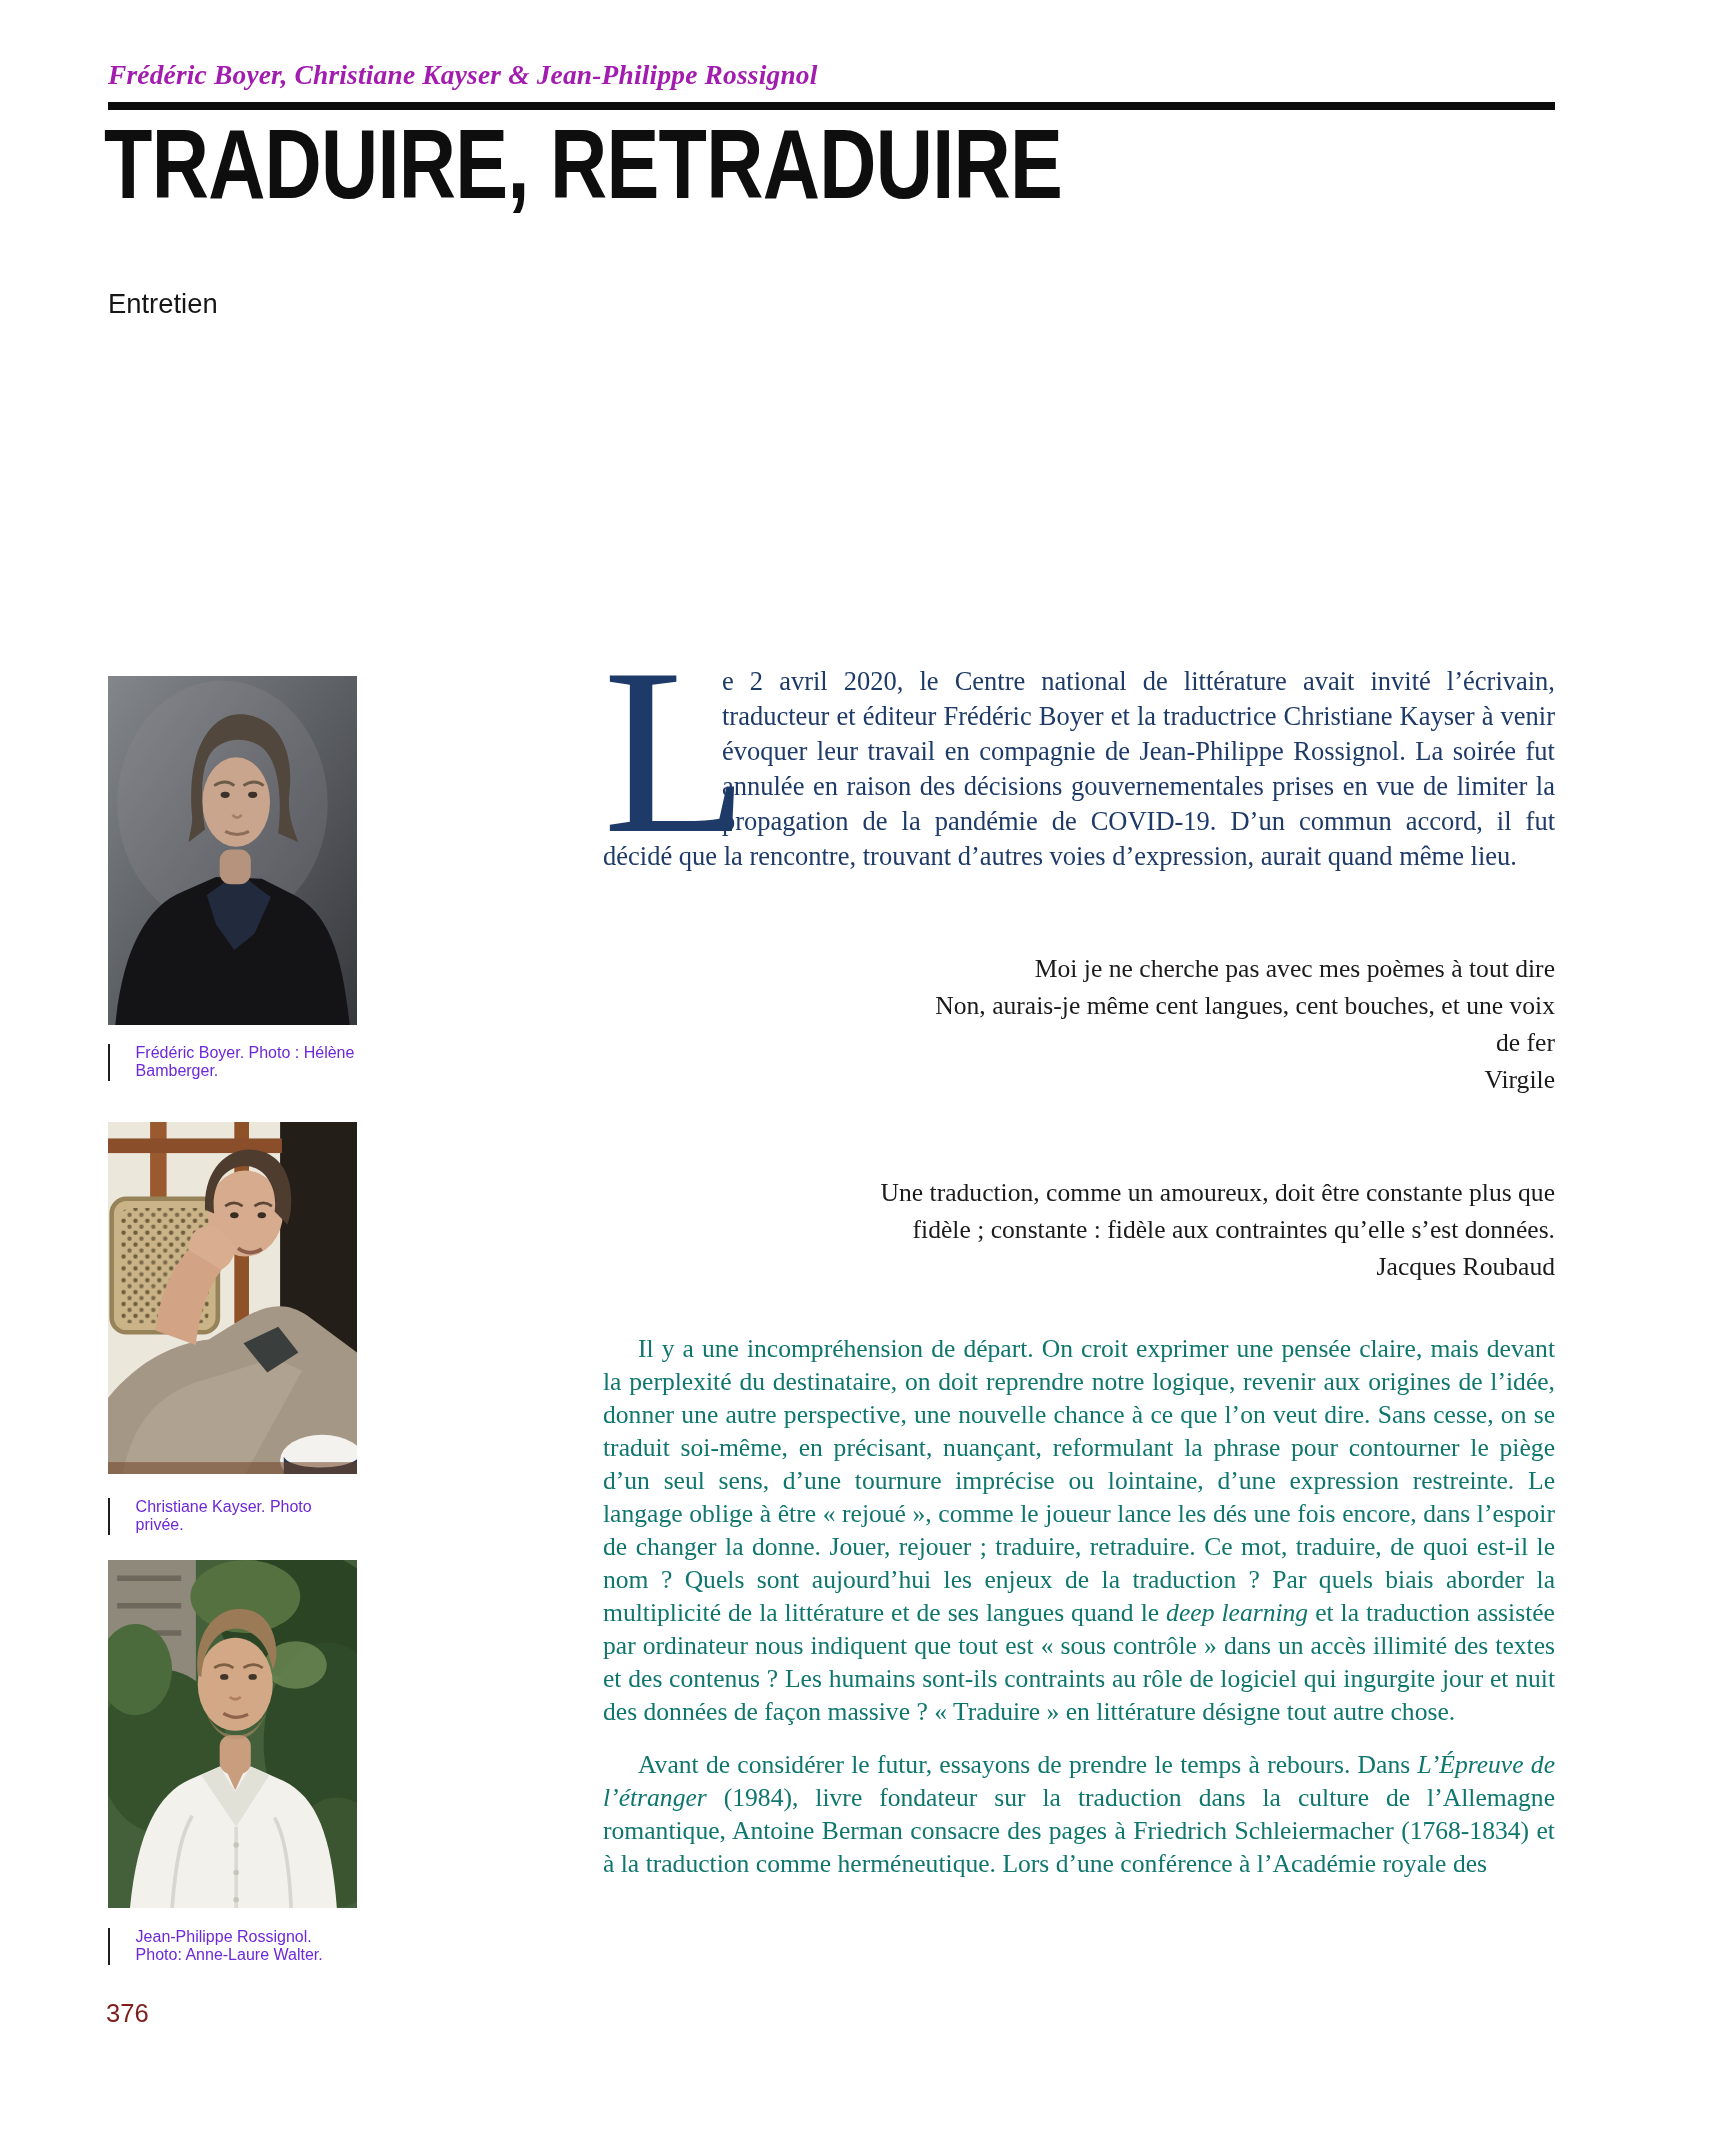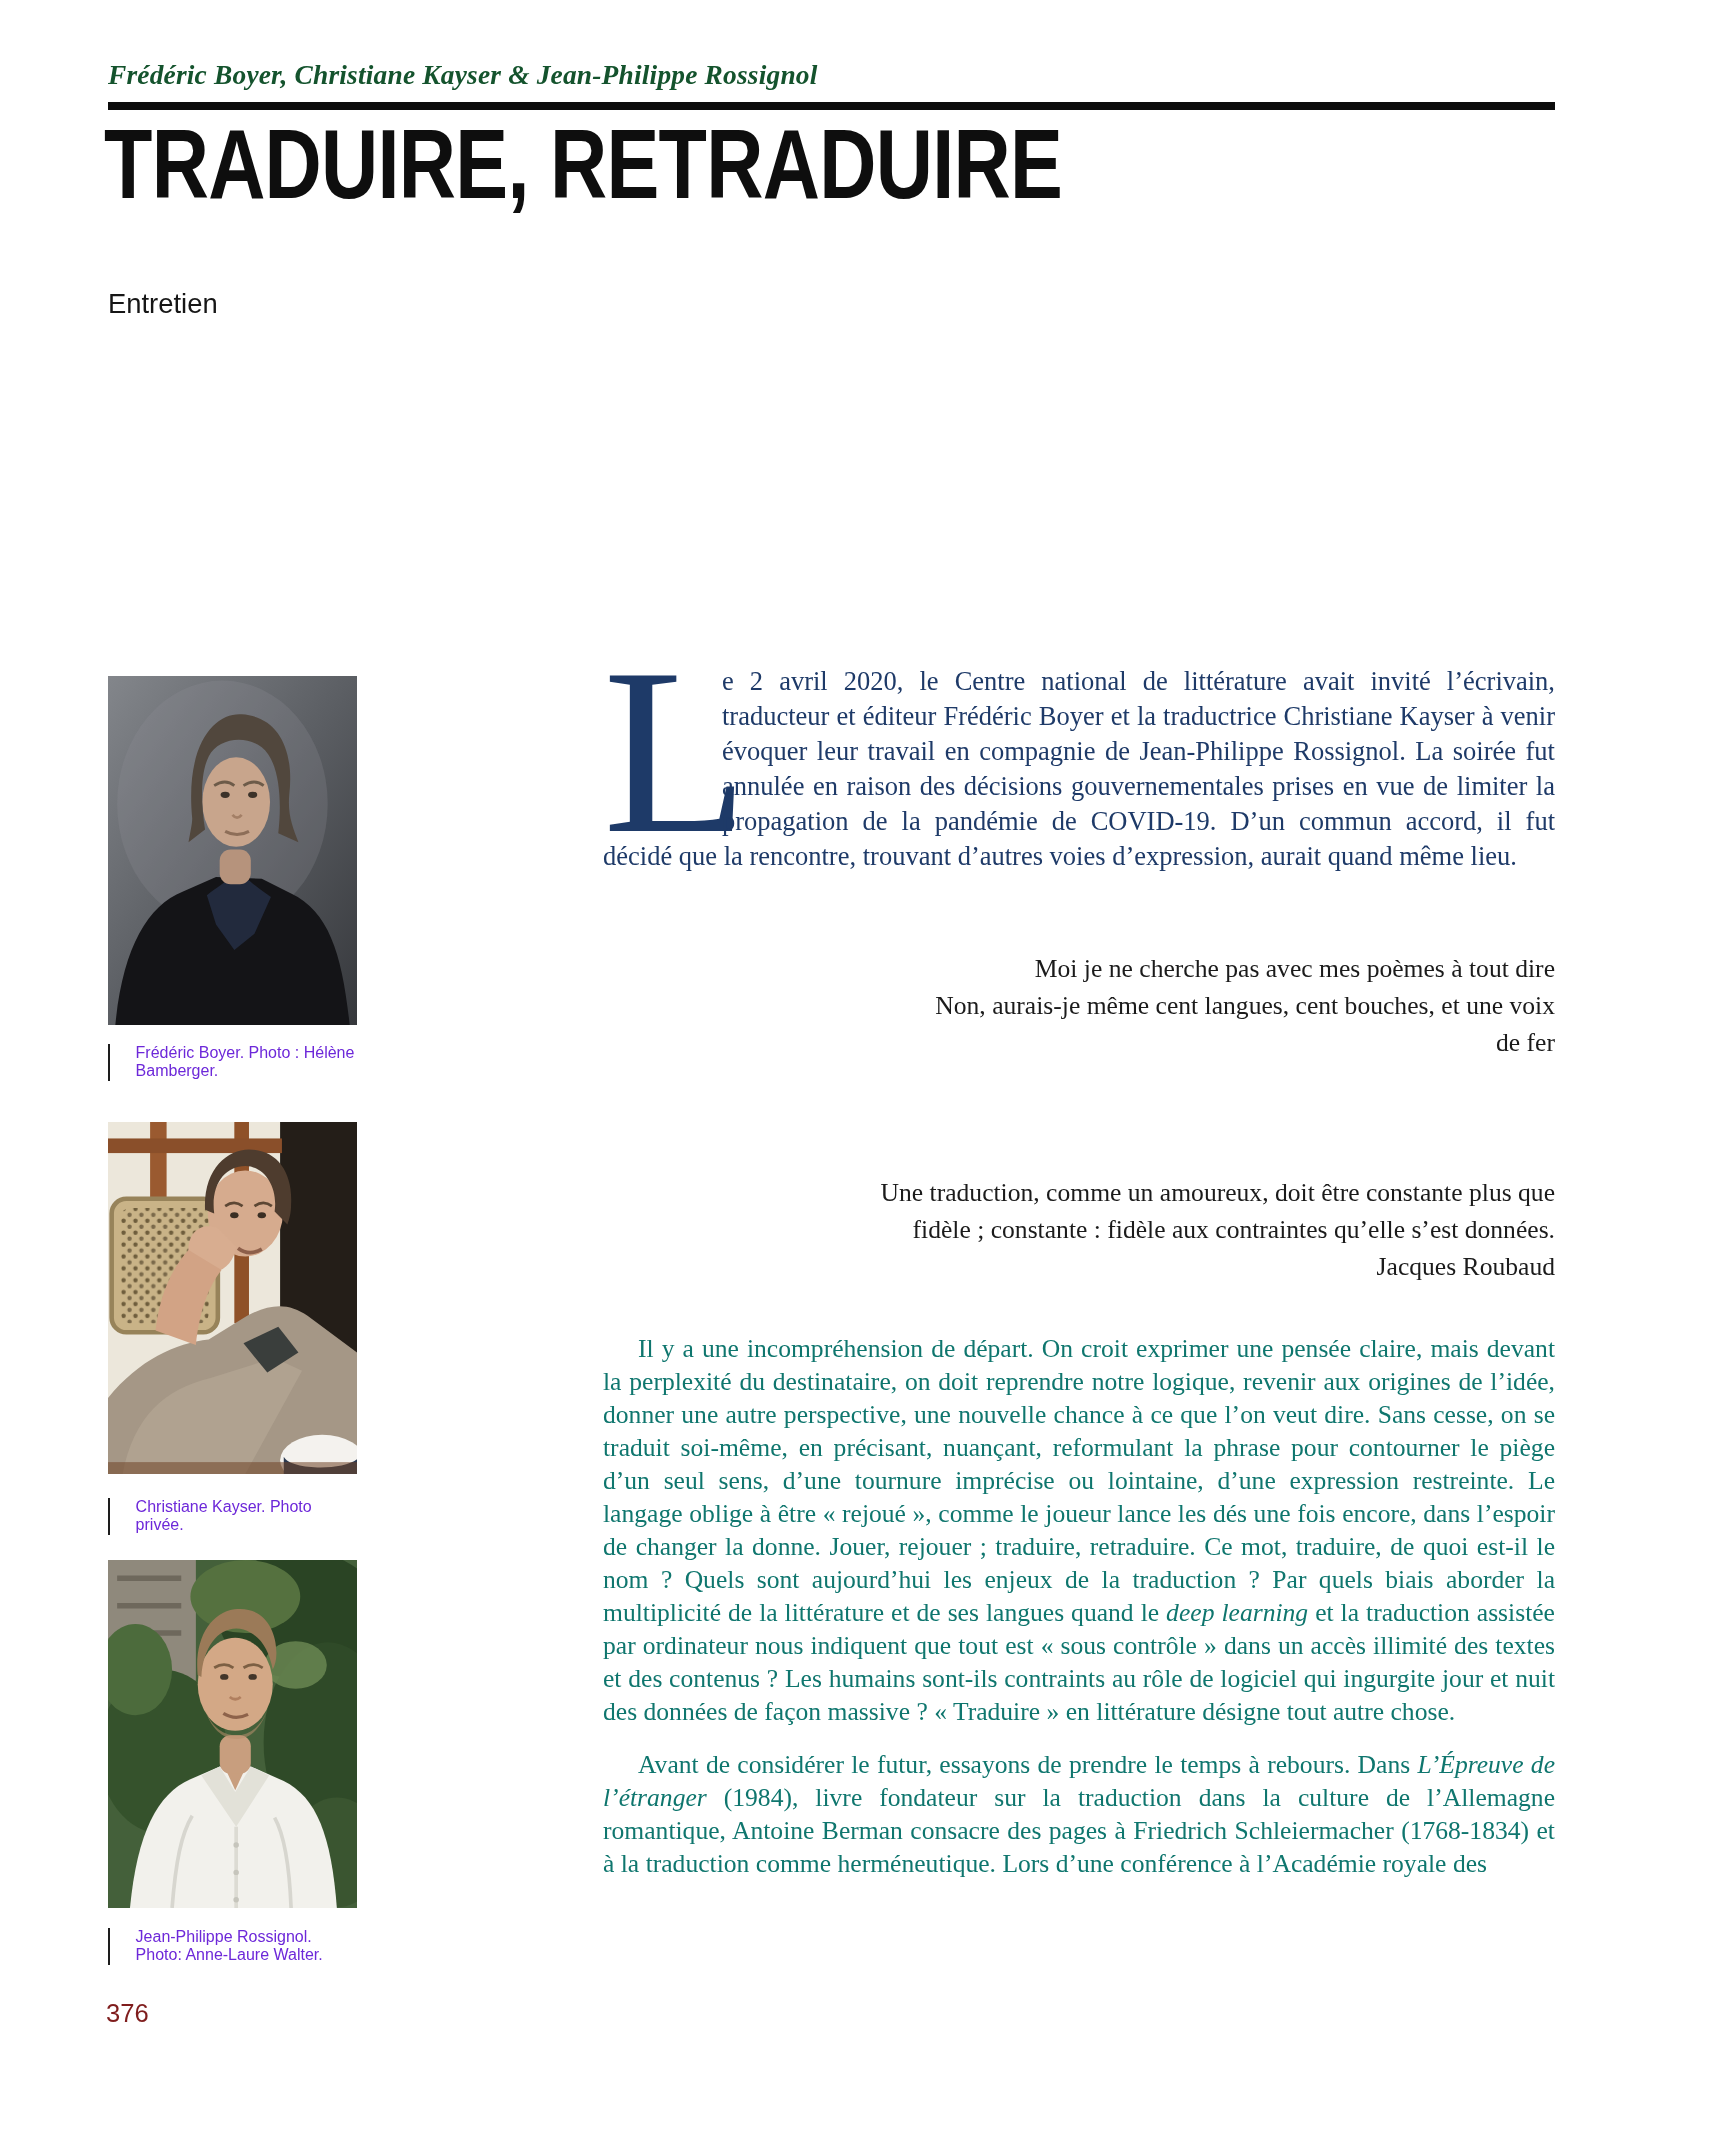--- a/index.html
+++ b/index.html
@@ -5,21 +5,21 @@
   * { margin:0; padding:0; box-sizing:border-box; }
   html,body { background:#e9e9e9; }
   .page {
     position:relative; width:1718px; height:2147px; background:#ffffff;
     margin:0 auto; overflow:hidden;
     font-family:"Liberation Serif", serif; color:#1b1b1b;
   }
   
   .authors {
     position:absolute; left:108px; top:60px; width:1447px;
-    font-style:italic; font-weight:bold; font-size:27.4px; letter-spacing:0.2px; color:#14532d;
+    font-style:italic; font-weight:bold; font-size:27.4px; letter-spacing:0.2px; color:#a21caf;
   }
   .rule {
     position:absolute; left:108px; top:102px; width:1447px; height:8.2px; background:#0c0c0c;
   }
   .title {
     position:absolute; left:104px; top:114px;
     font-family:"Liberation Sans", sans-serif; font-weight:700;
     font-size:99px; line-height:1; letter-spacing:-0.9px; color:#0e0e0e;
     transform:scaleX(.8); transform-origin:left top; white-space:nowrap;
   }
@@ -176,20 +176,21 @@
 Photo: Anne-Laure Walter.</figcaption>
 
   <div class="pagenum">376</div>
 
   <p class="col intro" style="color: rgb(30, 58, 104);"><span class="dropcap">L</span><span>e 2 avril 2020, le Centre national de littérature avait invité l’écrivain, traducteur et éditeur Frédéric Boyer et la traductrice Christiane Kayser à venir évoquer leur travail en compagnie de Jean-Philippe Rossignol. La soirée fut annulée en raison des décisions gouvernementales prises en vue de limiter la propagation de la pandémie de COVID-19. D’un commun accord, il fut décidé que la rencontre, trouvant d’autres voies d’expression, aurait quand même lieu.</span></p>
 
   <blockquote class="col epigraph" id="epigraph-1">
     <div class="eline">Moi je ne cherche pas avec mes poèmes à tout dire</div>
     <div class="eline">Non, aurais-je même cent langues, cent bouches, et une voix</div>
     <div class="eline">de fer</div>
+    <div class="attr">Virgile</div>
   </blockquote>
 
   <blockquote class="col epigraph" id="epigraph-2">
     <div class="eline">Une traduction, comme un amoureux, doit être constante plus que</div>
     <div class="eline">fidèle ; constante : fidèle aux contraintes qu’elle s’est données.</div>
     <div class="attr">Jacques Roubaud</div>
   </blockquote>
 
   <main class="col bodytext">
     <p>Il y a une incompréhension de départ. On croit exprimer une pensée claire, mais devant la perplexité du destinataire, on doit reprendre notre logique, revenir aux origines de l’idée, donner une autre perspective, une nouvelle chance à ce que l’on veut dire. Sans cesse, on se traduit soi-même, en précisant, nuançant, reformulant la phrase pour contourner le piège d’un seul sens, d’une tournure imprécise ou lointaine, d’une expression restreinte. Le langage oblige à être « rejoué », comme le joueur lance les dés une fois encore, dans l’espoir de changer la donne. Jouer, rejouer ; traduire, retraduire. Ce mot, traduire, de quoi est-il le nom ? Quels sont aujourd’hui les enjeux de la traduction ? Par quels biais aborder la multiplicité de la littérature et de ses langues quand le <i>deep learning</i> et la traduction assistée par ordinateur nous indiquent que tout est « sous contrôle » dans un accès illimité des textes et des contenus ? Les humains sont-ils contraints au rôle de logiciel qui ingurgite jour et nuit des données de façon massive ? « Traduire » en littérature désigne tout autre chose.</p>

